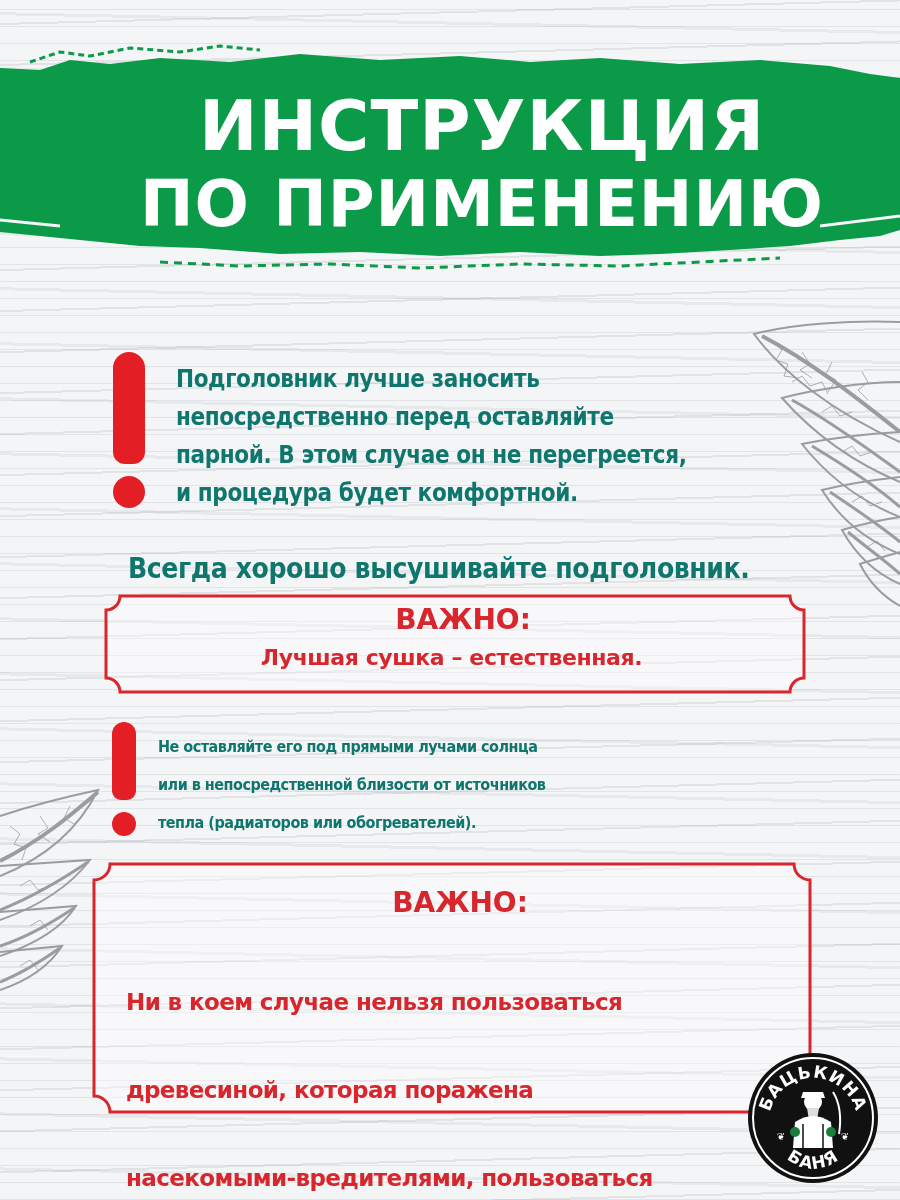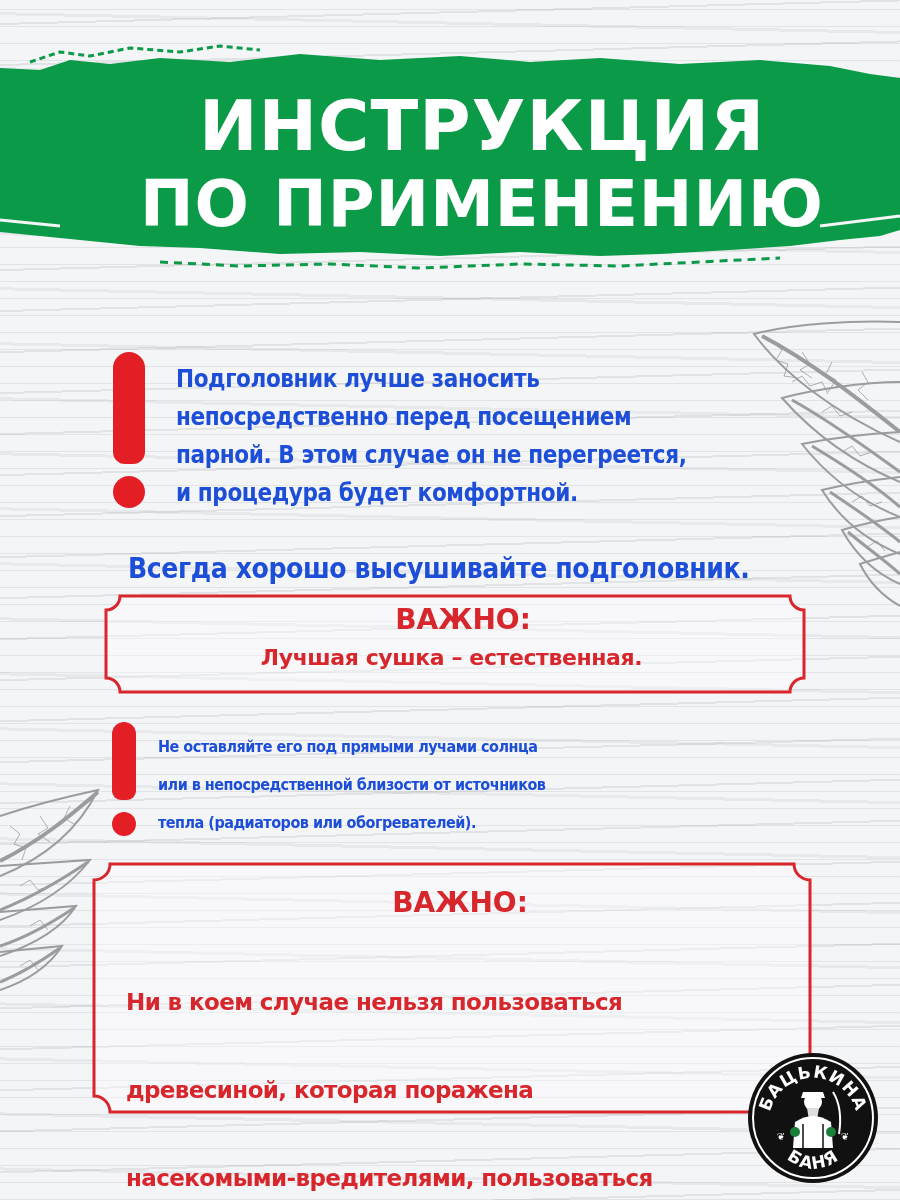--- a/index.html
+++ b/index.html
@@ -24,21 +24,21 @@
   }
   .title.l1 { top: 86px; font-size: 70px; line-height: 80px; }
   .title.l2 { top: 168px; font-size: 64px; line-height: 72px; }
 
   .leaf { position: absolute; }
   .excl { position: absolute; }
   .excl .bar { position: absolute; left: 0; top: 0; background: #e31e24; border-radius: 16px 16px 12px 12px; }
   .excl .dot { position: absolute; left: 0; background: #e31e24; border-radius: 50%; }
 
   .txt {
-    position: absolute; color: #1d4ed8;
+    position: absolute; color: #0f766e;
     font-family: "DejaVu Sans Condensed", "DejaVu Sans", sans-serif;
     font-weight: bold; font-stretch: condensed;
   }
   .para1 { left: 176px; top: 360px; font-size: 24px; line-height: 38px; letter-spacing: -0.4px; }
   .para2 { left: 128px; top: 552px; font-size: 28px; line-height: 34px; letter-spacing: -0.4px; }
   .para3 { left: 158px; top: 728px; font-size: 16px; line-height: 38px; letter-spacing: -0.5px; }
 
   .box { position: absolute; }
   .box svg { position: absolute; left: 0; top: 0; }
   .box .head {
@@ -108,21 +108,21 @@
   </g>
 </svg>
 
 <div class="excl" style="left:113px; top:352px;">
   <div class="bar" style="width:32px; height:112px;"></div>
   <div class="dot" style="top:124px; width:32px; height:32px;"></div>
 </div>
 
 <div class="txt para1">
   <div>Подголовник лучше заносить</div>
-  <div>непосредственно перед посещением</div>
+  <div>непосредственно перед оставляйте</div>
   <div>парной. В этом случае он не перегреется,</div>
   <div>и процедура будет комфортной.</div>
 </div>
 
 <div class="txt para2">
   <div>Всегда хорошо высушивайте подголовник.</div>
 </div>
 
 <div class="box box1">
   <svg width="702" height="100" viewBox="0 0 702 100">

